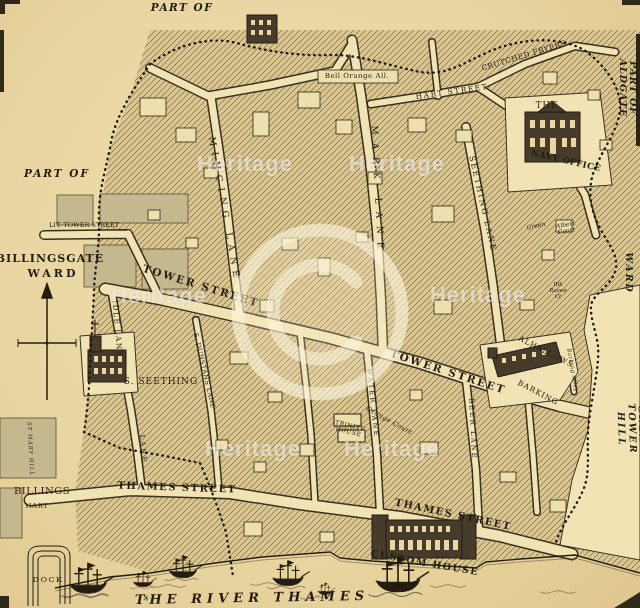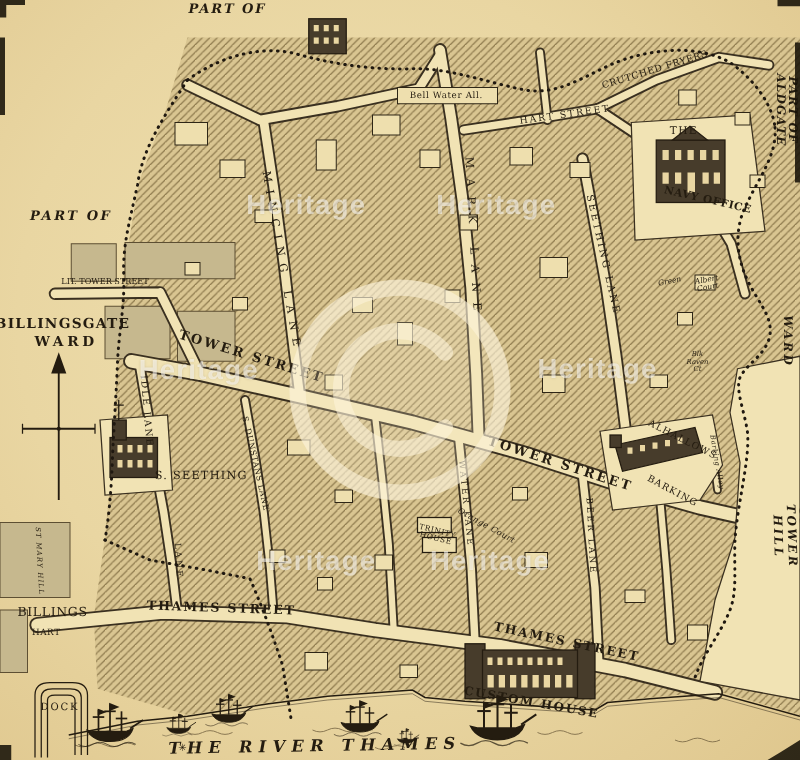--- a/index.html
+++ b/index.html
@@ -312,22 +312,22 @@
       <div class="lbl" style="left: 566px; top: 228px; font-size: 6px; letter-spacing: 0px; font-style: italic; transform: translate(-50%, -50%) rotate(-10deg);">Albert
 Court</div>
       <div class="lbl" style="left: 558px; top: 291px; font-size: 5.5px; letter-spacing: 0px; font-style: italic; transform: translate(-50%, -50%) rotate(0deg);">Blk
 Raven
 Ct</div>
       <div class="lbl" style="left: 546px; top: 352px; font-size: 7.5px; letter-spacing: 1px; transform: translate(-50%, -50%) rotate(27deg);">ALHALLOWS</div>
       <div class="lbl" style="left: 538px; top: 393px; font-size: 7.5px; letter-spacing: 1px; transform: translate(-50%, -50%) rotate(28deg);">BARKING</div>
       <div class="lbl" style="left: 572px; top: 370px; font-size: 5.5px; letter-spacing: 0.5px; font-style: italic; transform: translate(-50%, -50%) rotate(80deg);">Barking Alley</div>
       <div class="lbl" style="left: 42px; top: 491px; font-size: 10px; letter-spacing: 0.5px; transform: translate(-50%, -50%) rotate(0deg);">BILLINGS</div>
       <div class="lbl" style="left: 37px; top: 507px; font-size: 7px; letter-spacing: 0.5px; transform: translate(-50%, -50%) rotate(0deg);">HART</div>
-      <div class="lbl" style="left: 48px; top: 566px; font-size: 8px; letter-spacing: 1.5px; transform: translate(-50%, -50%) rotate(0deg);">DOCK</div>
-      <div class="lbl" style="left: 357px; top: 77px; font-size: 7px; letter-spacing: 0.5px; transform: translate(-50%, -50%) rotate(0deg);">Bell Water All.</div>
+      <div class="lbl" style="left: 48px; top: 580px; font-size: 8px; letter-spacing: 1.5px; transform: translate(-50%, -50%) rotate(0deg);">DOCK</div>
+      <div class="lbl" style="left: 357px; top: 77px; font-size: 7px; letter-spacing: 0.5px; transform: translate(-50%, -50%) rotate(0deg);">Bell Orange All.</div>
     </div>
 
   <div id="watermarks">
     <svg width="640" height="608" viewBox="0 0 640 608">
       <circle cx="320" cy="312" r="88" fill="rgba(250,240,214,0.22)"></circle>
       <g fill="none" stroke="rgba(253,244,220,0.55)" stroke-linecap="round">
         <circle cx="320" cy="312" r="82" stroke-width="13"></circle>
         <path d="M356,282 A47 47 0 1 0 356,342" stroke-width="13"></path>
       </g>
     </svg>

